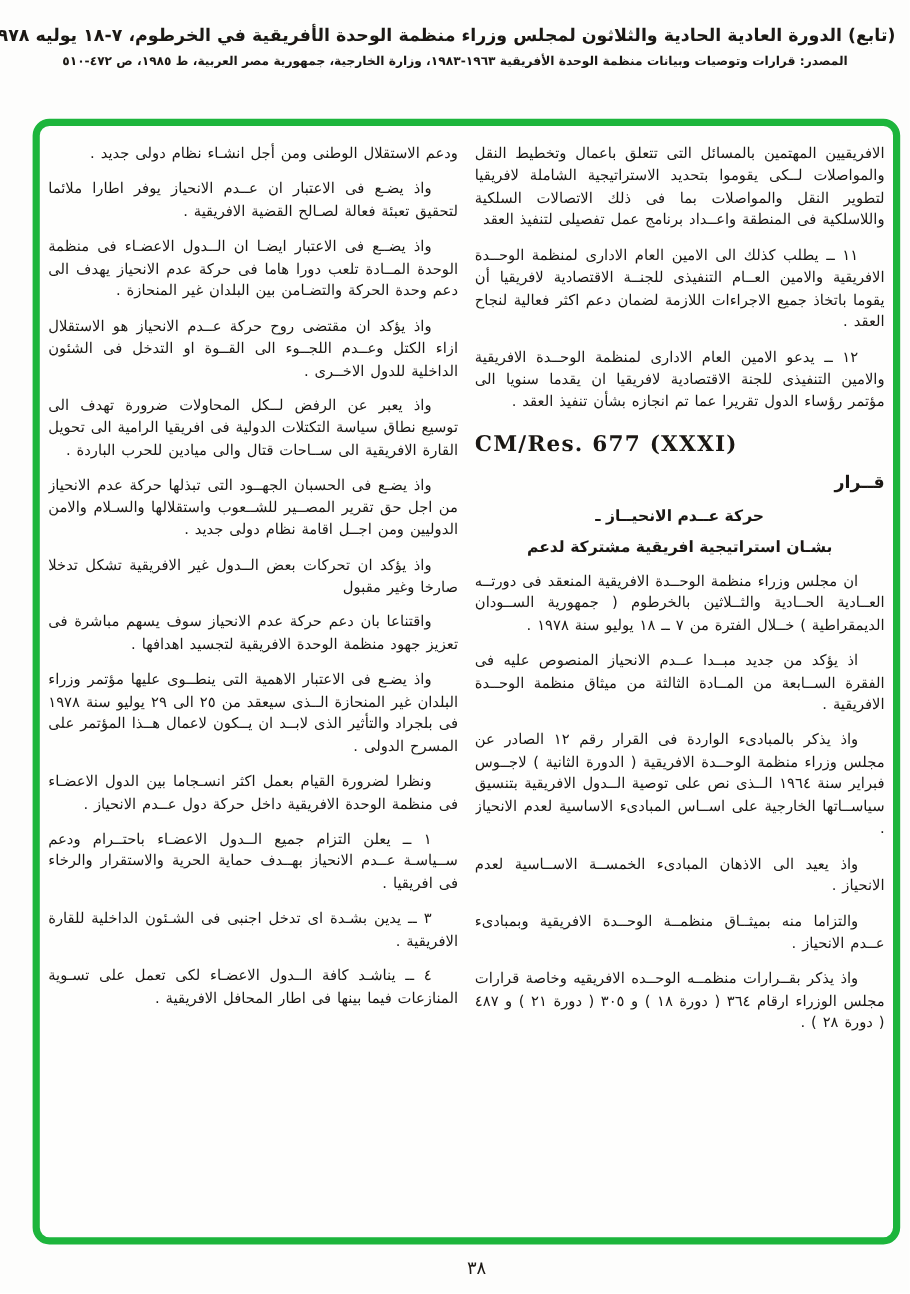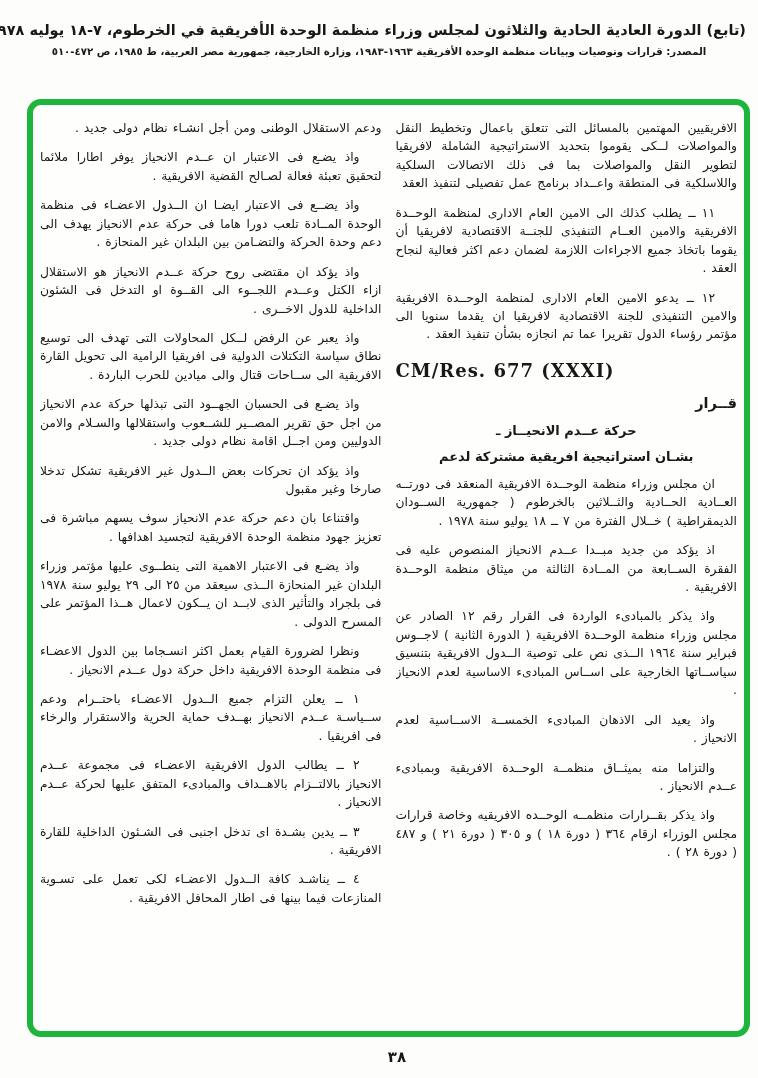--- a/index.html
+++ b/index.html
@@ -86,21 +86,21 @@
     font-weight: bold;
     font-size: 13px;
     margin: 0 0 11px 0;
   }
   
   .page-number {
     position: absolute;
     bottom: 12px; left: 0; right: 0;
     text-align: center;
     font-size: 15px;
-    font-weight: bold;
+    font-weight: normal;
     margin-left: 36px;
   }
 </style>
 </head>
 <body>
 
 <div class="page" style="color: rgb(27, 24, 20);">
 
   <div class="header">
     <div class="header-line1">(تابع) الدورة العادية الحادية والثلاثون لمجلس وزراء منظمة الوحدة الأفريقية في الخرطوم، ٧-١٨ يوليه ١٩٧٨</div>
@@ -126,28 +126,27 @@
         <div class="para indent">واذ يعيد الى الاذهان المبادىء الخمســة الاســاسية لعدم الانحياز .</div>
         <div class="para indent">والتزاما منه بميثــاق منظمــة الوحــدة الافريقية وبمبادىء عــدم الانحياز .</div>
         <div class="para indent">واذ يذكر بقــرارات منظمــه الوحــده الافريقيه وخاصة قرارات مجلس الوزراء ارقام ٣٦٤ ( دورة ١٨ ) و ٣٠٥ ( دورة ٢١ ) و ٤٨٧ ( دورة ٢٨ ) .</div>
       </div>
 
       <div class="col">
         <div class="para">ودعم الاستقلال الوطنى ومن أجل انشـاء نظام دولى جديد .</div>
         <div class="para indent">واذ يضـع فى الاعتبار ان عــدم الانحياز يوفر اطارا ملائما لتحقيق تعبئة فعالة لصـالح القضية الافريقية .</div>
         <div class="para indent">واذ يضــع فى الاعتبار ايضـا ان الــدول الاعضـاء فى منظمة الوحدة المــادة تلعب دورا هاما فى حركة عدم الانحياز يهدف الى دعم وحدة الحركة والتضـامن بين البلدان غير المنحازة .</div>
         <div class="para indent">واذ يؤكد ان مقتضى روح حركة عــدم الانحياز هو الاستقلال ازاء الكتل وعــدم اللجــوء الى القــوة او التدخل فى الشئون الداخلية للدول الاخــرى .</div>
-        <div class="para indent">واذ يعبر عن الرفض لــكل المحاولات التى تهدف الى توسيع نطاق سياسة التكتلات الدولية فى افريقيا الرامية الى تحويل القارة الافريقية الى ســاحات قتال والى ميادين للحرب الباردة .</div>
+        <div class="para indent">واذ يعبر عن الرفض لــكل المحاولات ضرورة تهدف الى توسيع نطاق سياسة التكتلات الدولية فى افريقيا الرامية الى تحويل القارة الافريقية الى ســاحات قتال والى ميادين للحرب الباردة .</div>
         <div class="para indent">واذ يضـع فى الحسبان الجهــود التى تبذلها حركة عدم الانحياز من اجل حق تقرير المصــير للشــعوب واستقلالها والسـلام والامن الدوليين ومن اجــل اقامة نظام دولى جديد .</div>
         <div class="para indent">واذ يؤكد ان تحركات بعض الــدول غير الافريقية تشكل تدخلا صارخا وغير مقبول</div>
         <div class="para indent">واقتناعا بان دعم حركة عدم الانحياز سوف يسهم مباشرة فى تعزيز جهود منظمة الوحدة الافريقية لتجسيد اهدافها .</div>
         <div class="para indent">واذ يضـع فى الاعتبار الاهمية التى ينطــوى عليها مؤتمر وزراء البلدان غير المنحازة الــذى سيعقد من ٢٥ الى ٢٩ يوليو سنة ١٩٧٨ فى بلجراد والتأثير الذى لابــد ان يــكون لاعمال هــذا المؤتمر على المسرح الدولى .</div>
         <div class="para indent">ونظرا لضرورة القيام بعمل اكثر انسـجاما بين الدول الاعضـاء فى منظمة الوحدة الافريقية داخل حركة دول عــدم الانحياز .</div>
         <div class="para indent">١ ــ يعلن التزام جميع الــدول الاعضـاء باحتــرام ودعم ســياسـة عــدم الانحياز بهــدف حماية الحرية والاستقرار والرخاء فى افريقيا .</div>
-        <div class="para indent">٢ ــ يطالب الدول الافريقية الاعضـاء فى مجموعة عــدم الانحياز بالالتــزام بالاهــداف والمبادىء المتفق عليها لحركة عــدم الانحياز .</div>
         <div class="para indent">٣ ــ يدين بشـدة اى تدخل اجنبى فى الشـئون الداخلية للقارة الافريقية .</div>
         <div class="para indent">٤ ــ يناشـد كافة الــدول الاعضـاء لكى تعمل على تسـوية المنازعات فيما بينها فى اطار المحافل الافريقية .</div>
       </div>
 
     </div>
   </div>
 
   <div class="page-number">٣٨</div>
 
 </div>

